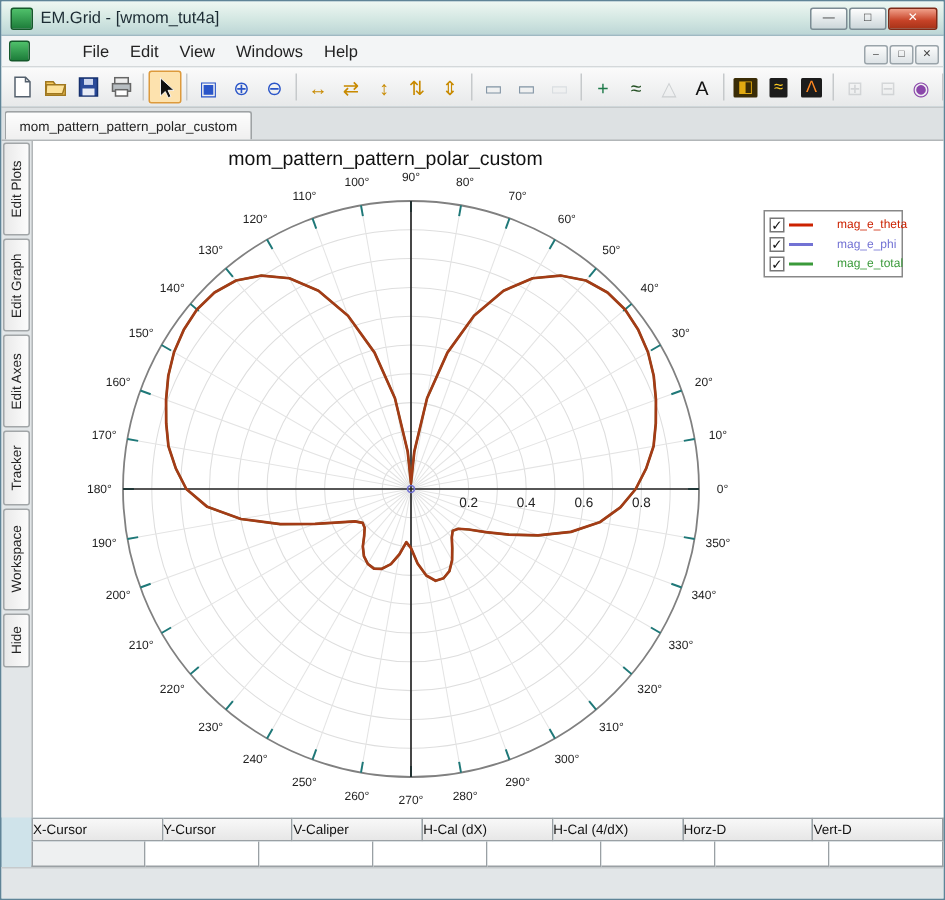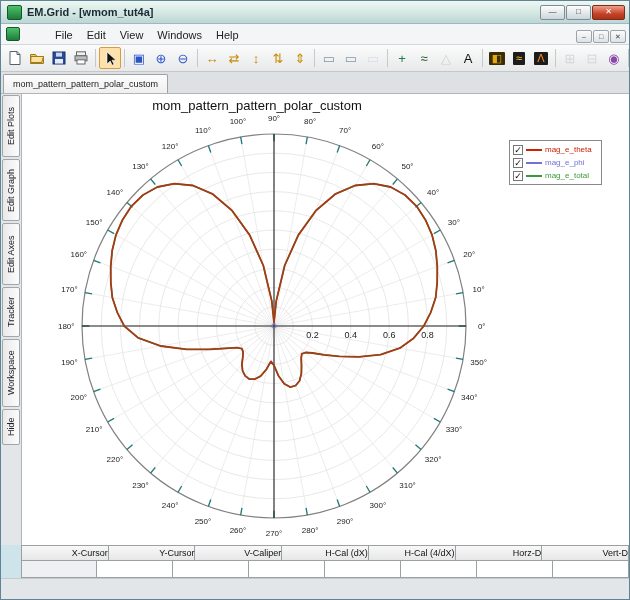--- a/index.html
+++ b/index.html
@@ -3,21 +3,21 @@
 <meta charset="utf-8">
 <style>
   html,body{margin:0;padding:0;background:#ffffff;font-family:"Liberation Sans",sans-serif;}
   .window{position:relative;width:630px;height:600px;box-sizing:border-box;border:1px solid #5f8497;
     background:#cfe3ea;display:flex;flex-direction:column;}
   
   .titlebar{height:22px;display:flex;align-items:center;padding:0 4px 0 6px;
     background:linear-gradient(#eef7f2,#d3e7e2 55%,#bcd6d6);border-bottom:1px solid #9fb9c2;}
   .appicon{width:13px;height:13px;border-radius:2px;background:linear-gradient(#4fc06a,#1d7d3a);
     border:1px solid #14582a;margin-right:5px;flex:none;}
-  .titletext{font-size:11px;color:#1c2b33;flex:1;white-space:nowrap;overflow:hidden;font-weight:bold;}
+  .titletext{font-size:11px;color:#1c2b33;flex:1;white-space:nowrap;overflow:hidden;}
   .winbtns{display:flex;gap:1px;}
   .winbtn{width:25px;height:15px;box-sizing:border-box;border:1px solid #7c8b94;border-radius:2px;
     background:linear-gradient(#fdfdfd,#ccd6da);font-size:8px;line-height:12px;text-align:center;color:#333;padding:0;}
   .winbtn.close{width:33px;background:linear-gradient(#f0a08a,#c64227 60%,#a83318);color:#fff;border-color:#7e2a18;}
   
   .menubar{height:20px;background:#f3f5f6;border-bottom:1px solid #d4d8da;display:flex;align-items:center;padding:0 3px;gap:24px;}
   .childicon{width:12px;height:12px;border-radius:2px;background:linear-gradient(#4fc06a,#1d7d3a);
     border:1px solid #14582a;margin:0 4px 0 2px;flex:none;}
   .menuitem{font-size:11px;color:#222;padding:2px 7px;border-radius:2px;}
   .menuspacer{flex:1;}
@@ -41,25 +41,25 @@
   .side{width:20px;background:#e2e6e8;border-right:1px solid #b2b6b8;display:flex;flex-direction:column;align-items:center;padding-top:1px;}
   .vtab{width:18px;box-sizing:border-box;border:1px solid #a2a6a8;border-radius:2px;background:linear-gradient(90deg,#fcfcfc,#e9e9e9);
     margin-bottom:2px;display:flex;align-items:center;justify-content:center;
     writing-mode:vertical-rl;transform:rotate(180deg);font-size:9px;color:#222;}
   .plot{flex:1;position:relative;background:#ffffff;overflow:hidden;}
   .plottitle{position:absolute;top:4px;left:0;width:470px;text-align:center;font-size:13px;color:#111;}
   .legend{position:absolute;left:487px;top:46px;width:93px;box-sizing:border-box;border:1px solid #888;background:#fff;padding:2px 3px;}
   .lrow{display:flex;align-items:center;height:13px;gap:3px;}
   .lcheck{width:10px;height:10px;box-sizing:border-box;border:1px solid #777;background:#fff;font-size:9px;line-height:8px;text-align:center;color:#111;flex:none;}
   .lline{width:16px;height:2px;flex:none;}
-  .llabel{font-size:8px;}
+  .llabel{font-size:8px;margin-left:13px;}
   
   .srow{display:flex;margin-left:20px;}
   .shead{flex:1;box-sizing:border-box;border:1px solid #9aa0a4;border-left-width:0;height:16px;
-    background:linear-gradient(#f8f8f8,#e7e7e7);font-size:9px;color:#111;text-align:right;line-height:15px;}
+    background:linear-gradient(#f8f8f8,#e7e7e7);font-size:9px;color:#111;text-align:left;line-height:15px;}
   .shead:first-child{border-left-width:1px;}
   .sval{flex:1;box-sizing:border-box;border:1px solid #9aa0a4;border-left-width:0;border-top-width:0;height:17px;background:#fff;font-size:9px;line-height:16px;padding:0 3px;}
   .sval.stub{flex:none;width:76px;background:#eef0f1;}
   .sval:nth-child(1){border-left-width:1px;}
   .bottomstrip{flex:none;height:20px;background:#e2e6e8;border-top:1px solid #c6cacc;}
   svg text{font-family:"Liberation Sans",sans-serif;}
 </style>
 </head>
 <body>
 

